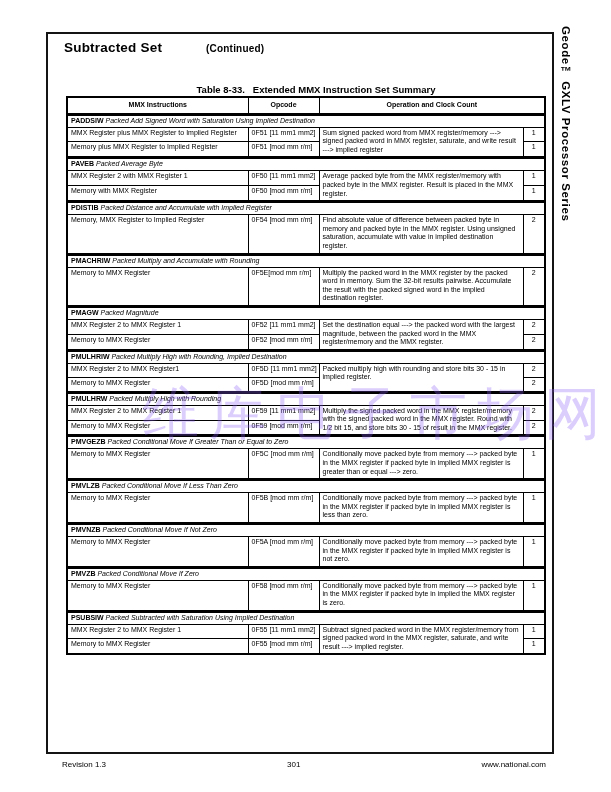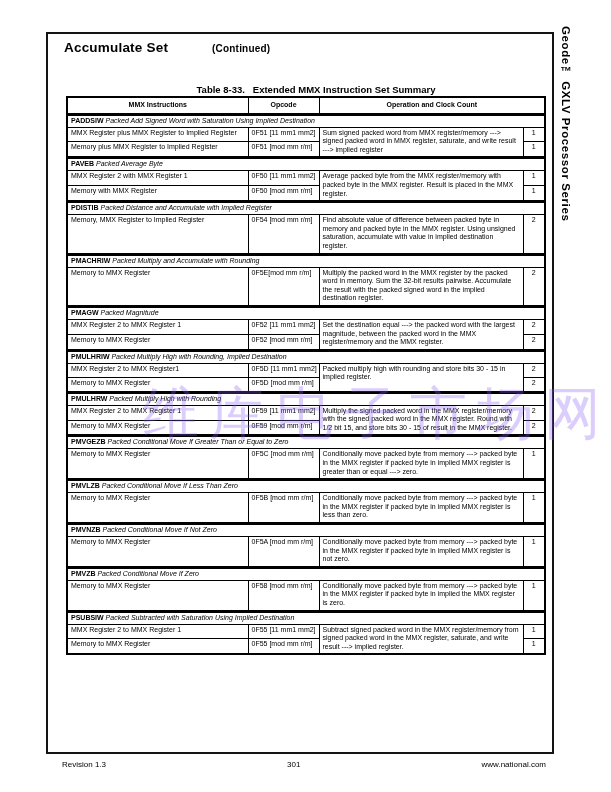--- a/index.html
+++ b/index.html
@@ -130,21 +130,21 @@
   .footer .f-right { padding-right: 8px; }
 </style>
 </head>
 <body>
 
 <div class="page">
 
   <div class="page-border">
 
     <div class="doc-heading">
-      <span>Accumulate Set </span><span class="suffix">(Continued)</span>
+      <span>Subtracted Set </span><span class="suffix">(Continued)</span>
     </div>
 
     <div class="table-title">Table 8-33.   Extended MMX Instruction Set Summary</div>
 
     <table class="mmx">
       <colgroup>
         <col style="width:181px">
         <col style="width:71px">
         <col style="width:204px">
         <col style="width:22px">

